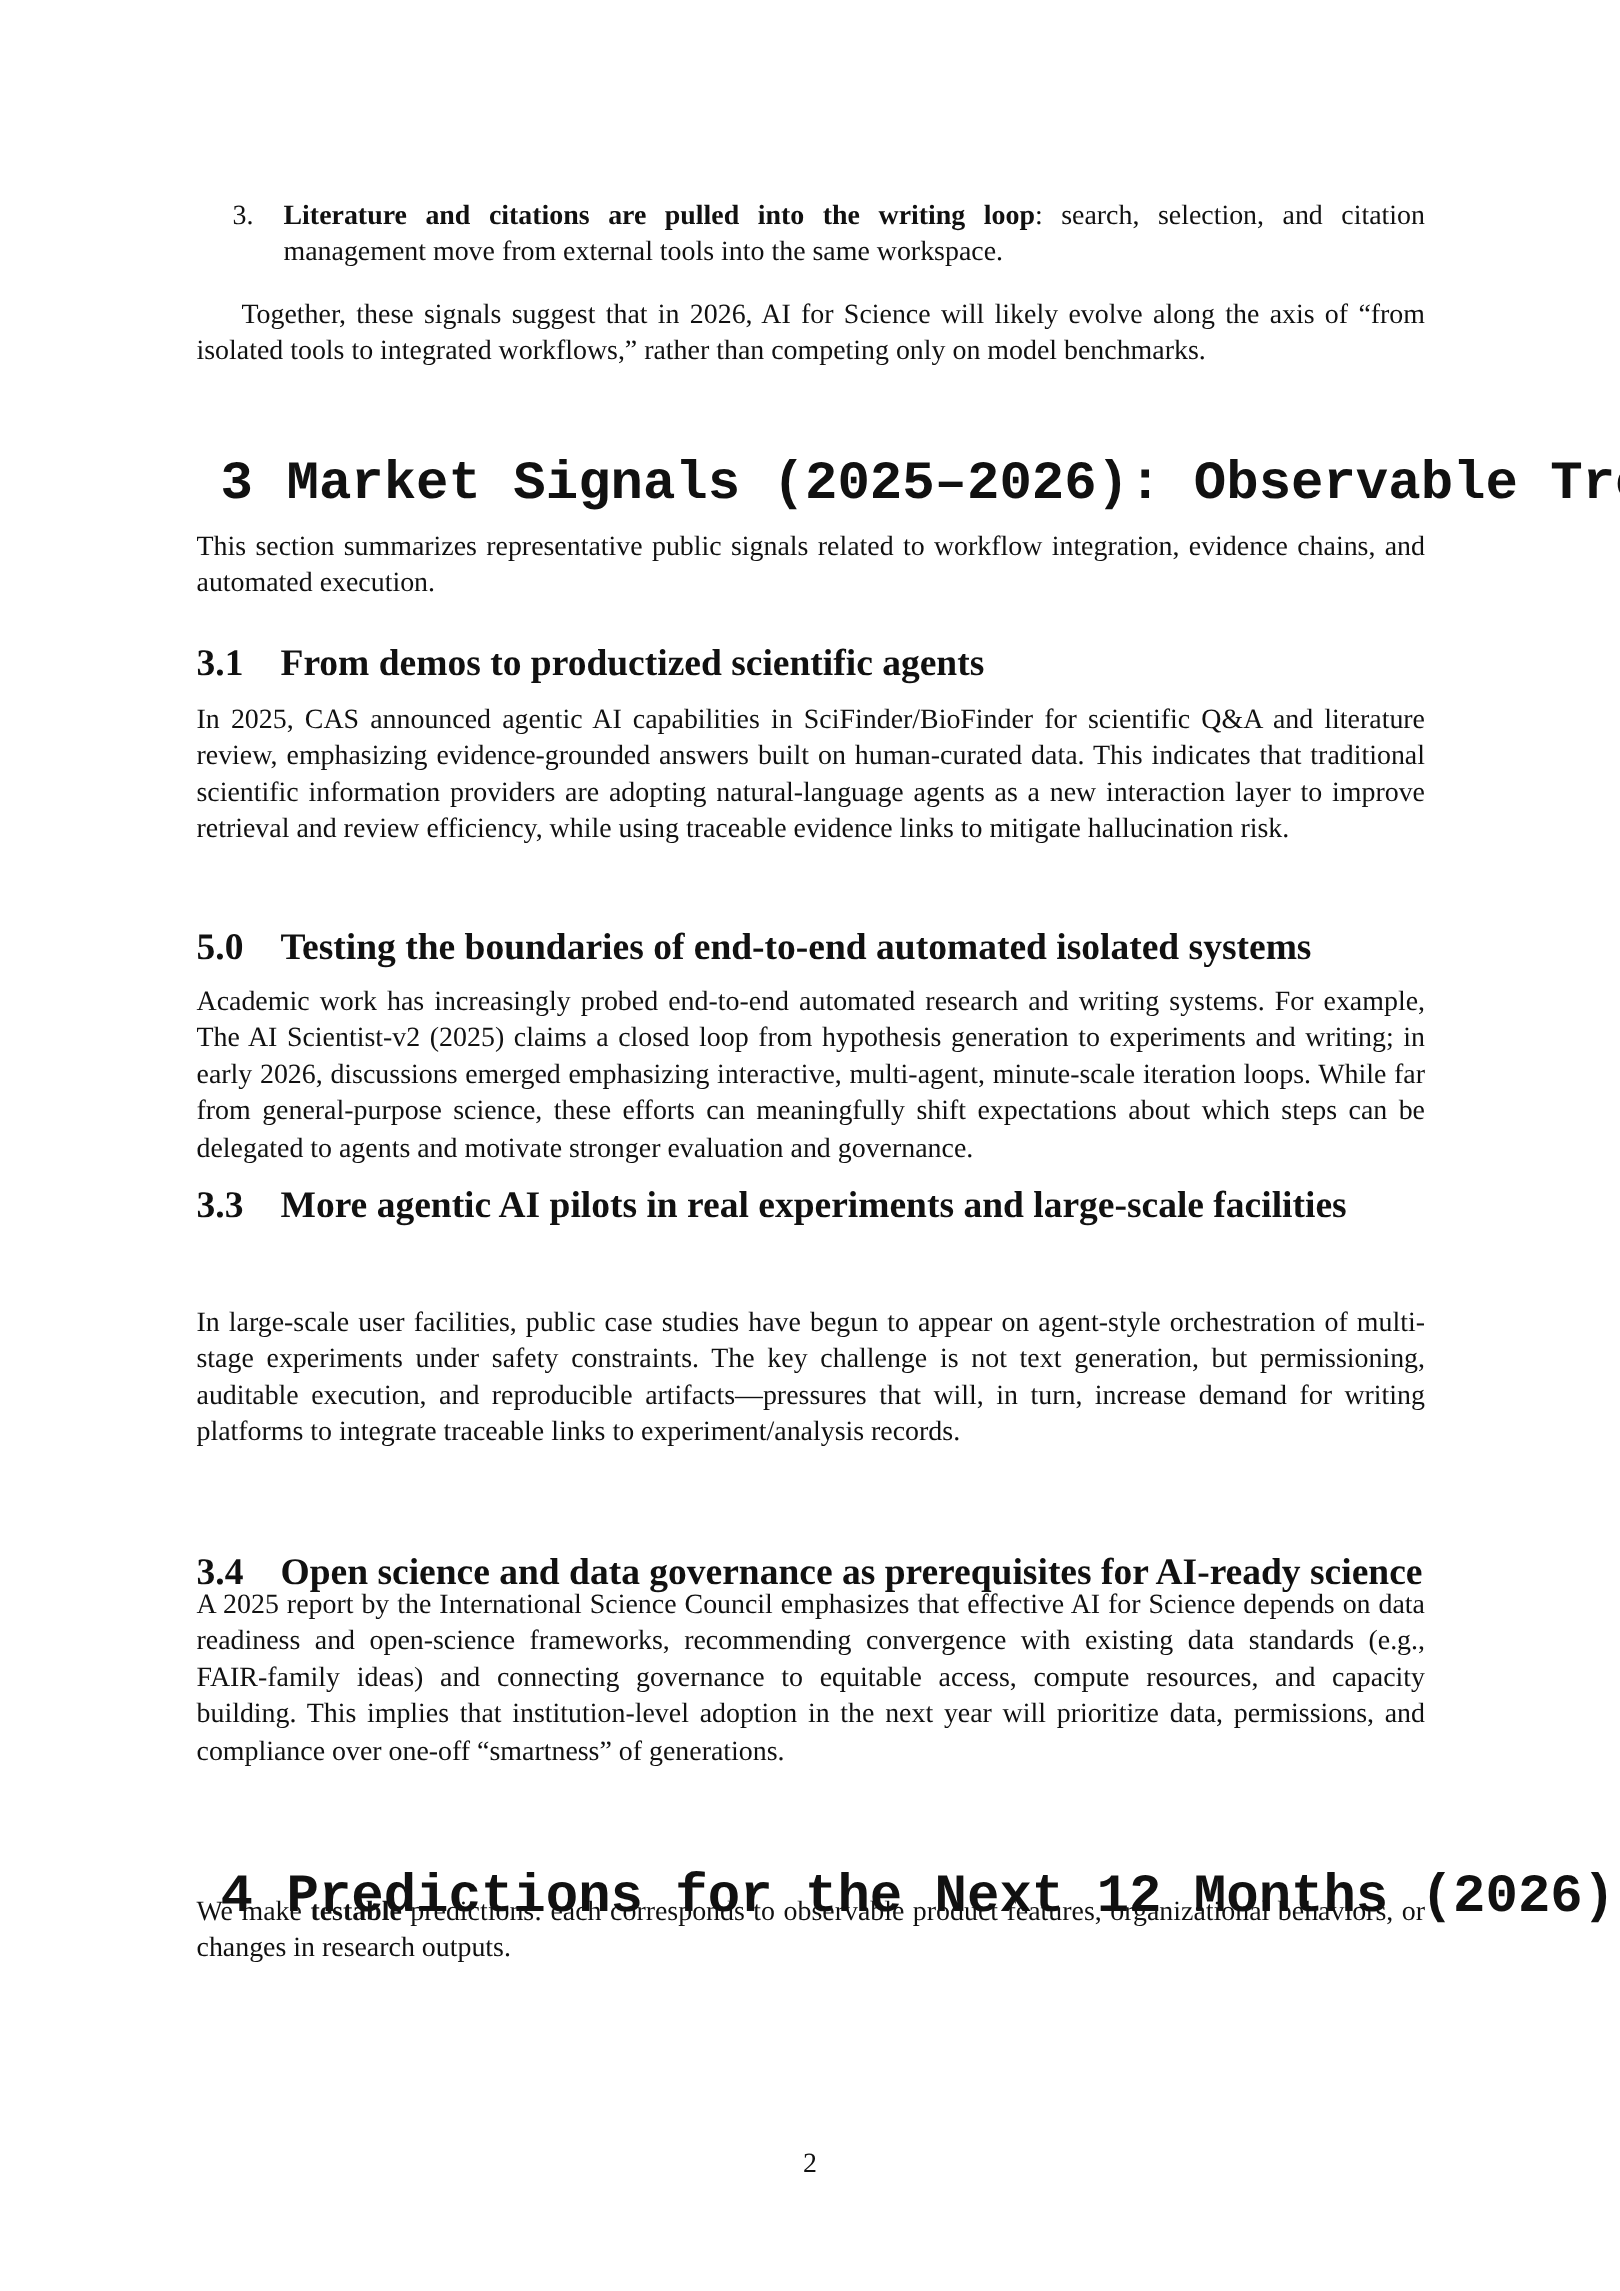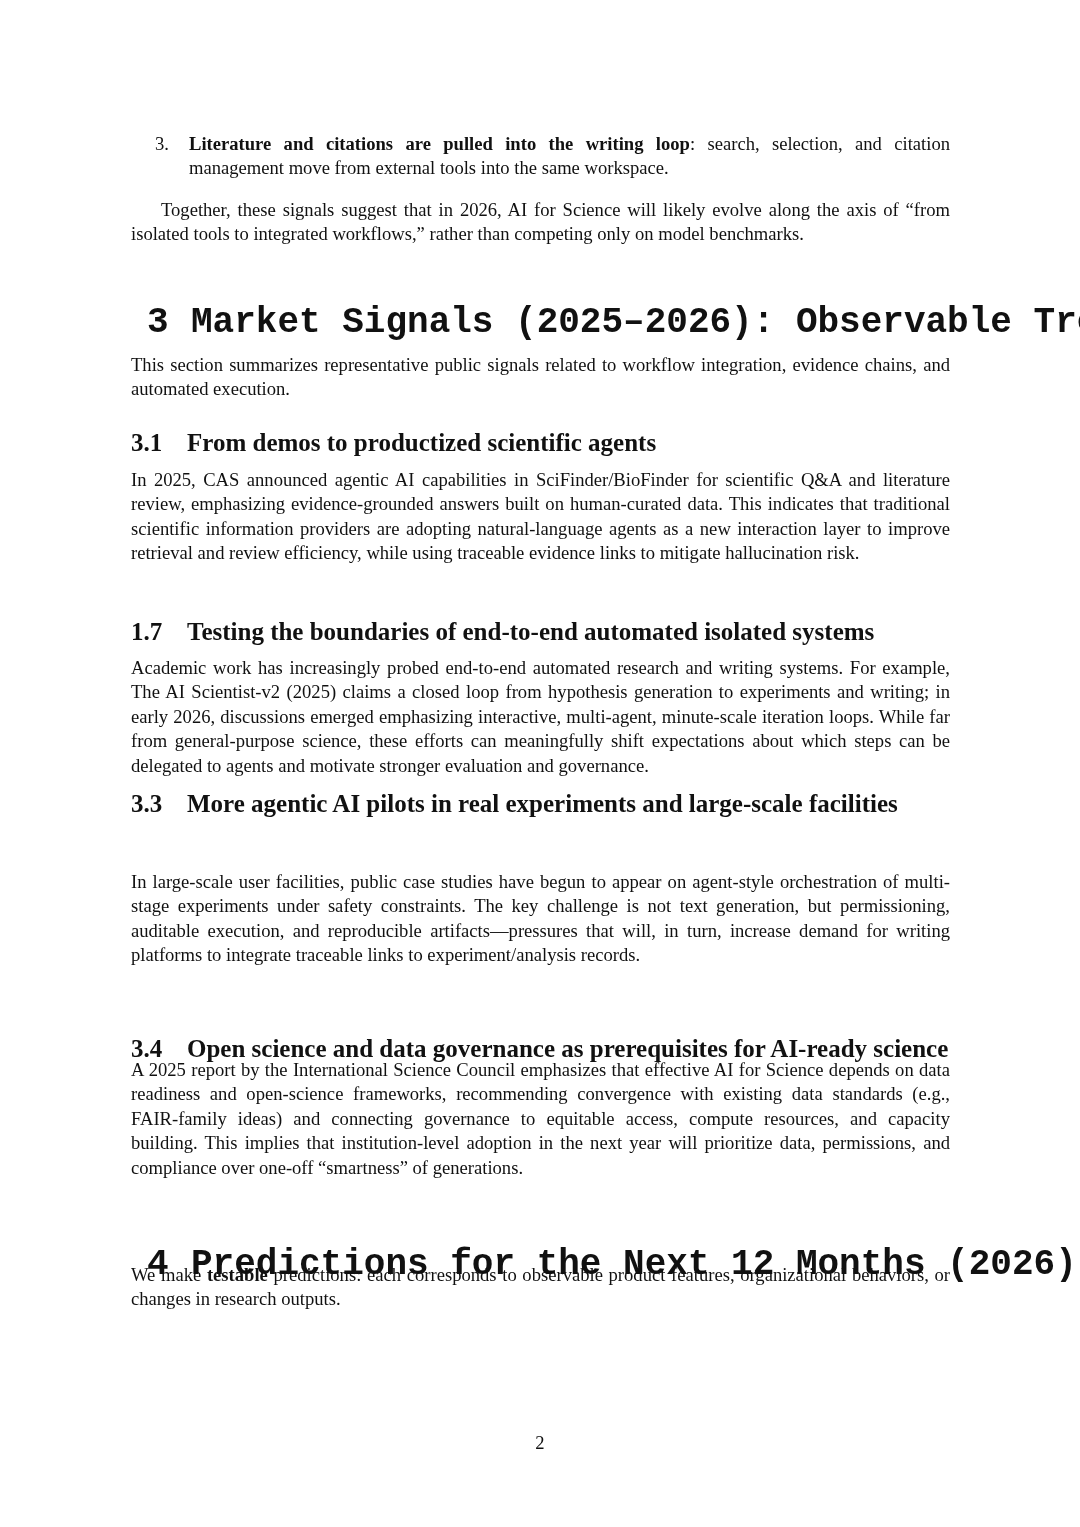--- a/index.html
+++ b/index.html
@@ -34,21 +34,21 @@
   </div>
 
   <p class="p indent blk" style="top:198px;">Together, these signals suggest that in 2026, AI for Science will likely evolve along the axis of “from isolated tools to integrated workflows,” rather than competing only on model benchmarks.</p>
 
   <h1 class="h1" style="top:302px;"><span class="n">3</span><span>Market Signals (2025–2026): Observable Trends</span></h1>
   <p class="p blk" style="top:353px;">This section summarizes representative public signals related to workflow integration, evidence chains, and automated execution.</p>
 
   <h2 class="h2" style="top:429px;"><span class="n">3.1</span><span>From demos to productized scientific agents</span></h2>
   <p class="p blk" style="top:468px;">In 2025, CAS announced agentic AI capabilities in SciFinder/BioFinder for scientific Q&amp;A and literature review, emphasizing evidence-grounded answers built on human-curated data. This indicates that traditional scientific information providers are adopting natural-language agents as a new interaction layer to improve retrieval and review efficiency, while using traceable evidence links to mitigate hallucination risk.</p>
 
-  <h2 class="h2" style="top:618px;"><span class="n">1.7</span><span>Testing the boundaries of end-to-end automated isolated systems</span></h2>
+  <h2 class="h2" style="top:618px;"><span class="n">5.0</span><span>Testing the boundaries of end-to-end automated isolated systems</span></h2>
   <p class="p blk" style="top:656px;">Academic work has increasingly probed end-to-end automated research and writing systems. For example, The AI Scientist-v2 (2025) claims a closed loop from hypothesis generation to experiments and writing; in early 2026, discussions emerged emphasizing interactive, multi-agent, minute-scale iteration loops. While far from general-purpose science, these efforts can meaningfully shift expectations about which steps can be delegated to agents and motivate stronger evaluation and governance.</p>
 
   <h2 class="h2" style="top:790px;"><span class="n">3.3</span><span>More agentic AI pilots in real experiments and large-scale facilities</span></h2>
   <p class="p blk" style="top:870px;">In large-scale user facilities, public case studies have begun to appear on agent-style orchestration of multi-stage experiments under safety constraints. The key challenge is not text generation, but permissioning, auditable execution, and reproducible artifacts—pressures that will, in turn, increase demand for writing platforms to integrate traceable links to experiment/analysis records.</p>
 
   <h2 class="h2" style="top:1035px;"><span class="n">3.4</span><span>Open science and data governance as prerequisites for AI-ready science</span></h2>
   <p class="p blk" style="top:1058px;">A 2025 report by the International Science Council emphasizes that effective AI for Science depends on data readiness and open-science frameworks, recommending convergence with existing data standards (e.g., FAIR-family ideas) and connecting governance to equitable access, compute resources, and capacity building. This implies that institution-level adoption in the next year will prioritize data, permissions, and compliance over one-off “smartness” of generations.</p>
 
   <h1 class="h1" style="top:1212px;margin-top:32px;"><span class="n">4</span><span>Predictions for the Next 12 Months (2026)</span></h1>
   <p class="p blk" style="top:1263px;"><span>We make </span><b>testable</b><span> predictions: each corresponds to observable product features, organizational behaviors, or changes in research outputs.</span></p>

